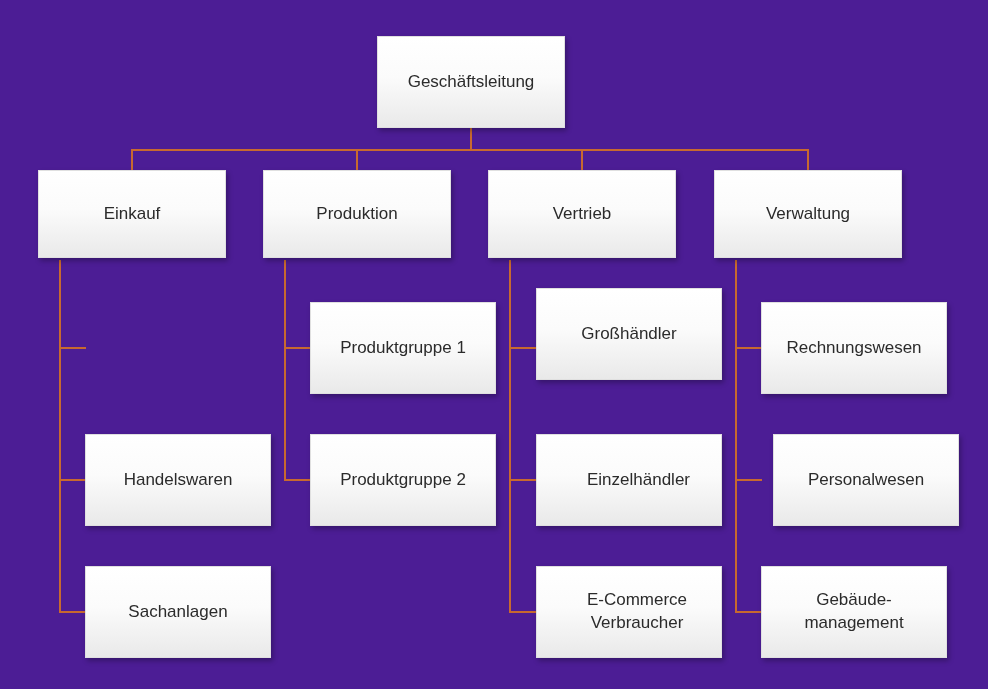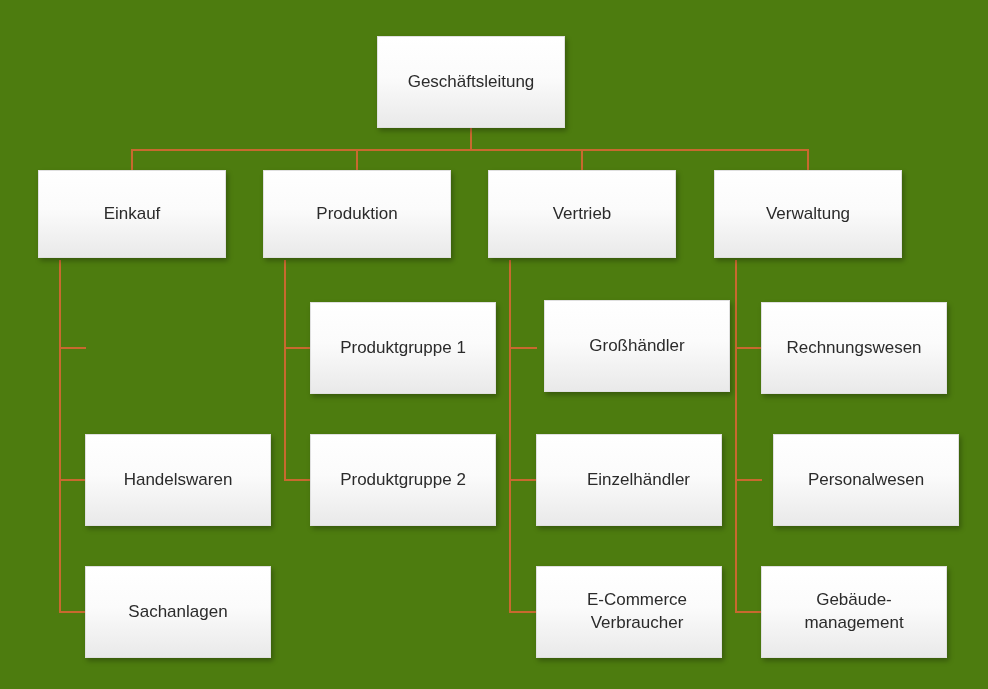--- a/index.html
+++ b/index.html
@@ -5,21 +5,21 @@
   html, body {
     margin: 0;
     padding: 0;
     background: #ffffff;
     font-family: "Liberation Sans", "DejaVu Sans", sans-serif;
   }
   .canvas {
     position: relative;
     width: 988px;
     height: 689px;
-    background: #4d7c0f;
+    background: #4c1d95;
     overflow: hidden;
     --connector: #c8692f;
   }
   .node {
     position: absolute;
     box-sizing: border-box;
     display: flex;
     align-items: center;
     justify-content: center;
     text-align: center;
@@ -51,21 +51,21 @@
   #n-vertrieb    { left: 488px; top: 170px; text-align: center; }
   #n-verwaltung  { left: 714px; top: 170px; }
 
   #n-roh         { left: 85px;  top: 302px; }
   #n-handel      { left: 85px;  top: 434px; }
   #n-sach        { left: 85px;  top: 566px; }
 
   #n-pg1         { left: 310px; top: 302px; }
   #n-pg2         { left: 310px; top: 434px; }
 
-  #n-gross       { left: 536px; top: 300px; margin-left: 8px; }
+  #n-gross       { left: 536px; top: 288px; }
   #n-einzel      { left: 536px; top: 434px; padding-left: 27px; }
   #n-ecom        { left: 536px; top: 566px; padding-left: 24px; }
 
   #n-rechnung    { left: 761px; top: 302px; }
   #n-personal    { left: 761px; top: 434px; margin-left: 12px; }
   #n-gebaeude    { left: 761px; top: 566px; }
 </style>
 </head>
 <body>
 

